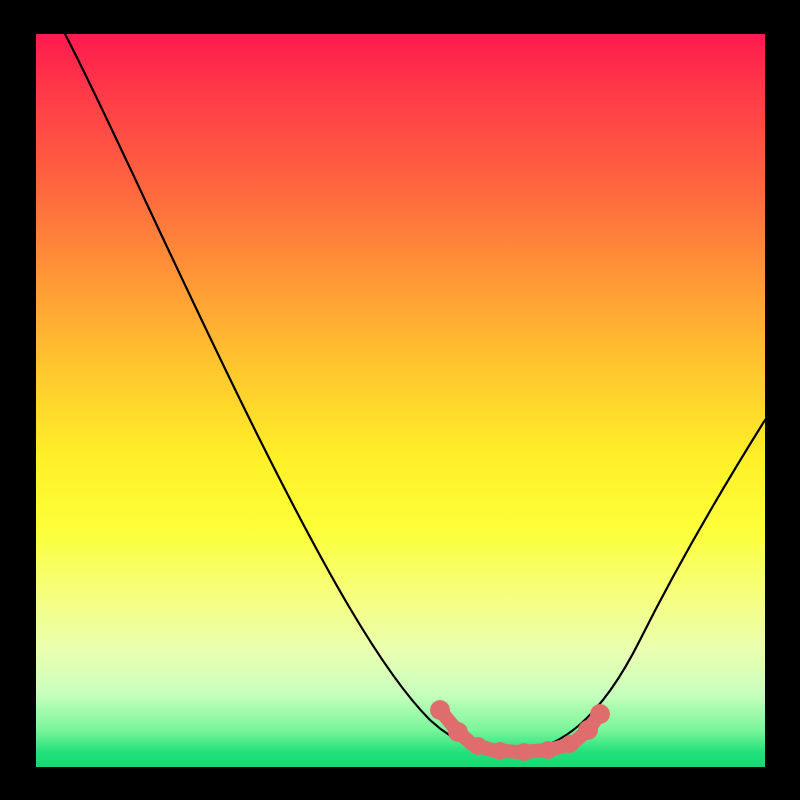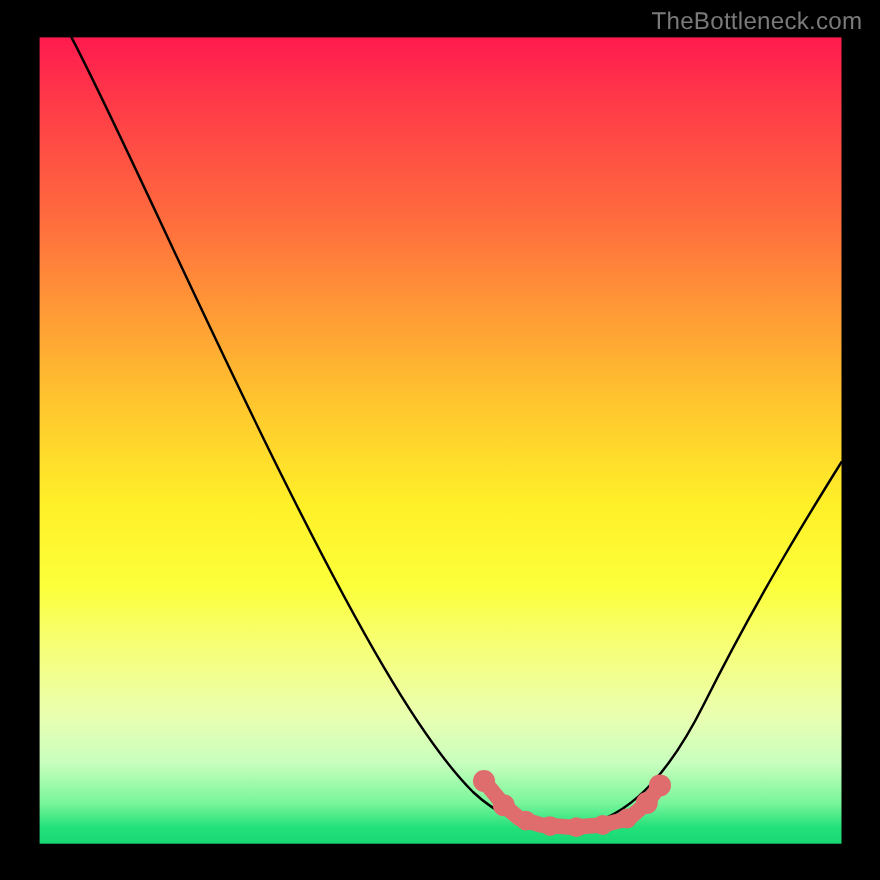--- a/index.html
+++ b/index.html
@@ -77,21 +77,20 @@
   .bead {
     stroke: none;
   }
 </style>
 </head>
 <body>
 
 <div class="frame">
   <div class="plot-area"></div>
 
-  <div class="watermark">TheBottleneck.com</div>
 
   <svg class="overlay" viewBox="0 0 800 800">
 
     <path class="curve" d="M 65 34
              C 110 120, 180 280, 260 440
              C 320 560, 380 670, 430 720
              C 460 748, 490 754, 520 752
              C 560 748, 600 720, 640 640
              C 690 540, 740 460, 765 420" stroke="#000000"></path>
 

